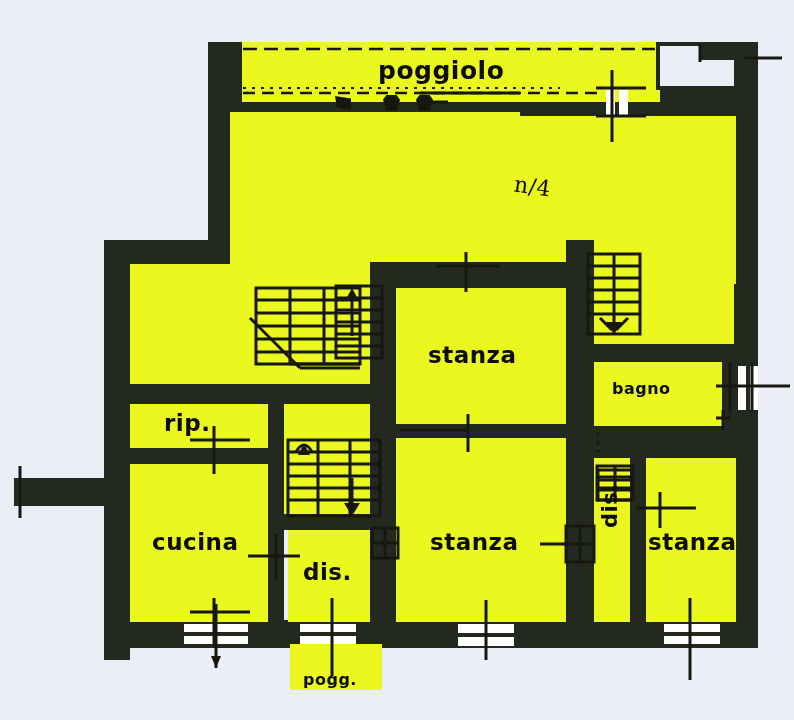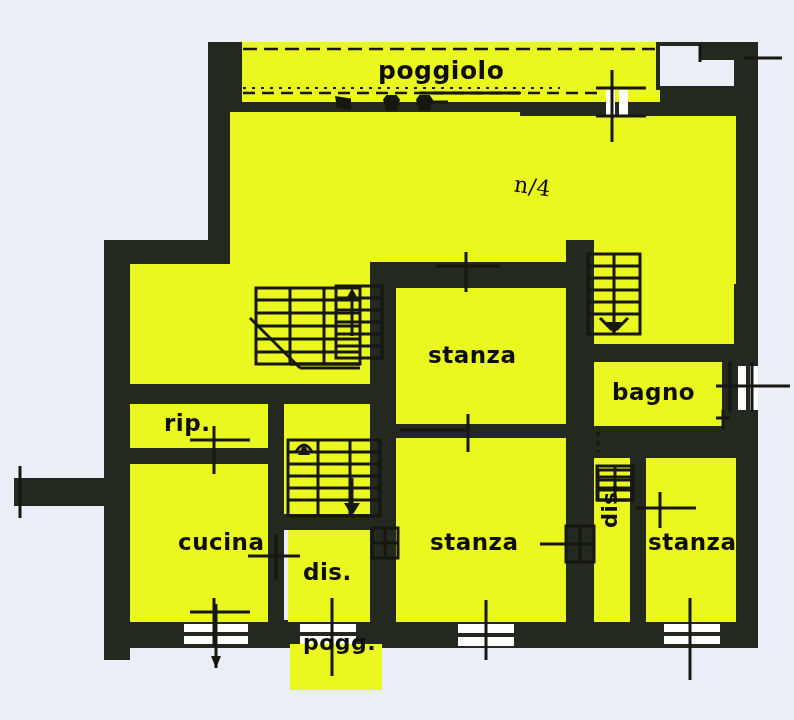--- a/index.html
+++ b/index.html
@@ -303,29 +303,29 @@
     <line x1="243" y1="88" x2="560" y2="88" stroke="#1b1d13" stroke-width="2" stroke-dasharray="3 6"></line>
   </svg>
 
   <div class="lbl" style="left:378px;top:58px;font-size:25px;">poggiolo</div>
 
 
   <div class="lbl" style="left:514px;top:176px;font-size:22px;font-weight:400;font-family:'DejaVu Serif',serif;transform:rotate(8deg);">n/4</div>
 
   <div class="lbl" style="left:164px;top:412px;font-size:23px;">rip.</div>
 
-  <div class="lbl" style="left:152px;top:531px;font-size:23px;margin-left:26px;">cucina</div>
+  <div class="lbl" style="left:152px;top:531px;font-size:23px;">cucina</div>
 
   <div class="lbl" style="left:303px;top:561px;font-size:23px;">dis.</div>
 
   <div class="lbl" style="left:428px;top:344px;font-size:23px;">stanza</div>
 
   <div class="lbl" style="left:430px;top:531px;font-size:23px;">stanza</div>
 
-  <div class="lbl" style="left:612px;top:381px;font-size:23px;">bagno</div>
+  <div class="lbl" style="left:612px;top:381px;font-size:16px;">bagno</div>
 
   <div class="lbl rot" style="left:600px;top:528px;font-size:21px;">dis.</div>
 
   <div class="lbl" style="left:648px;top:531px;font-size:23px;">stanza</div>
 
-  <div class="lbl" style="left:303px;top:632px;font-size:22px;">pogg.</div>
+  <div class="lbl" style="left:303px;top:672px;font-size:16px;">pogg.</div>
 
 </div>
 
 </body></html>

